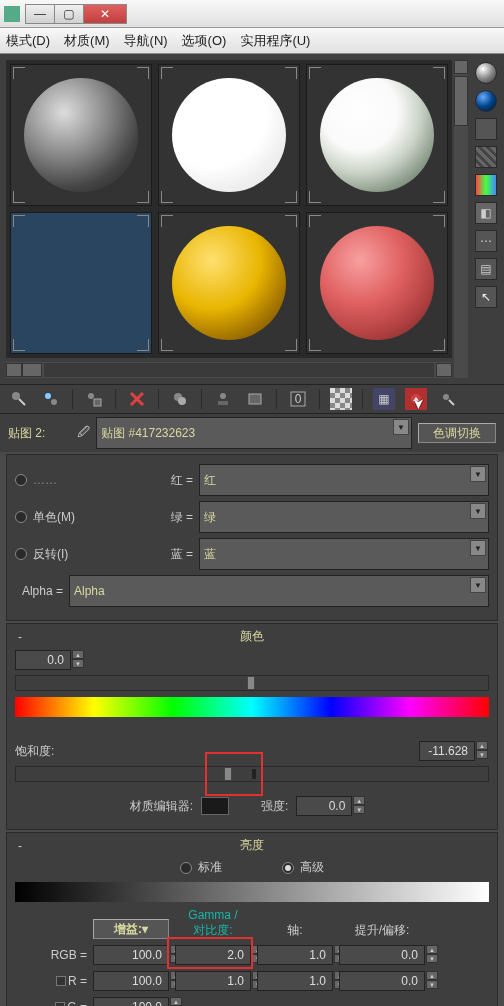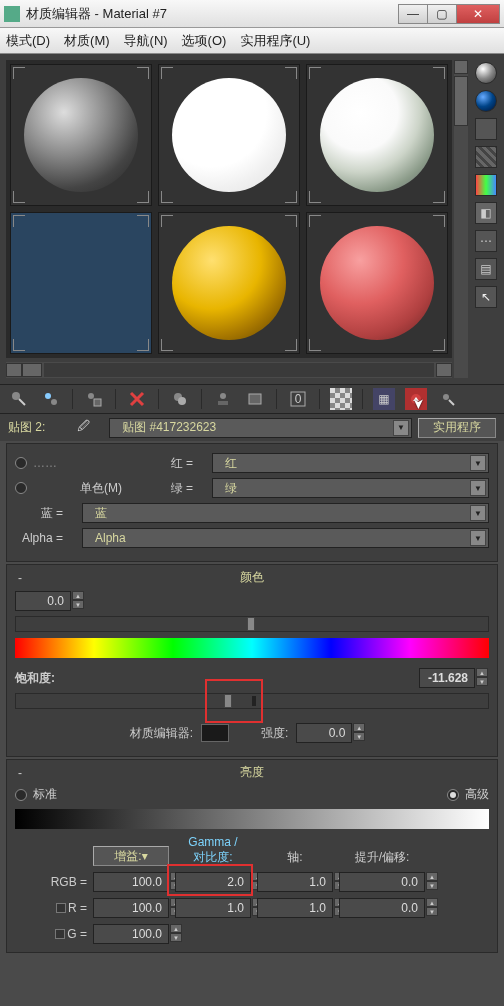--- a/index.html
+++ b/index.html
@@ -33,21 +33,21 @@
 .side-tools .tool { width:22px; height:22px; background:#555; border:1px solid #2a2a2a; display:flex; align-items:center; justify-content:center; }
 .vscroll { width:14px; background:#4a4a4a; margin-left:2px; }
 .vscroll .arrow { height:14px; background:#666; border:1px solid #333; }
 .vscroll .thumb { height:50px; background:#666; border:1px solid #333; margin:2px 0; }
 .toolbar { height:30px; background:#3e3e3e; border-top:1px solid #222; border-bottom:1px solid #222; display:flex; align-items:center; padding:0 8px; gap:10px; }
 .toolbar .tbtn { width:22px; height:22px; display:flex; align-items:center; justify-content:center; position:relative; }
 .toolbar .sep { width:1px; height:20px; background:#2a2a2a; }
 .tbtn svg { width:18px; height:18px; }
 .row { display:flex; align-items:center; background:#3e3e3e; padding:3px 8px; gap:6px; }
 .label { color:#d8d8a0; }
-.dropdown { background:#5a5a5a; border:1px solid #222; color:#d8d8a0; height:20px; display:flex; align-items:center; padding:0 12px; flex:1; position:relative;margin-left:13px; }
+.dropdown { background:#5a5a5a; border:1px solid #222; color:#d8d8a0; height:32px; display:flex; align-items:center; padding:0 4px; flex:1; position:relative; }
 .dropdown .arrow { position:absolute; right:2px; top:1px; width:16px; height:16px; background:#888; border:1px solid #444; display:flex; align-items:center; justify-content:center; font-size:8px; color:#222; }
 .btn { background:#555; border:1px solid #888; border-top-color:#aaa; border-left-color:#aaa; color:#d8d8a0; padding:2px 14px; height:20px; display:flex; align-items:center; }
 .panel { background:#3e3e3e; margin:2px 6px 0 6px; padding:4px 8px 8px 8px; border:1px solid #2a2a2a; }
 .panel-head { text-align:center; color:#d8d8a0; display:flex; align-items:center; }
 .panel-head .pmin { color:#ccc; margin-right:auto; width:10px; }
 .panel-head span.pt { flex:1; text-align:center; margin-left:-10px;}
 .field-row { display:flex; align-items:center; margin:5px 0; }
 .radio { width:12px; height:12px; border-radius:50%; background:#2a2a2a; border:1px solid #888; margin-right:6px; position:relative; }
 .radio.on::after { content:""; position:absolute; width:6px; height:6px; border-radius:50%; background:#ddd; top:2px; left:2px; }
 .rhs-label { width:48px; text-align:right; color:#ccc; margin-right:6px; }
@@ -63,21 +63,20 @@
 .small-chk { width:10px; height:10px; background:#333; border:1px solid #777; margin-right:2px; }
 .cursor { position:absolute; width:16px; height:18px; pointer-events:none; }
 .cursor::before { content:"➤"; color:#fff; text-shadow:0 0 2px #000; font-size:14px; transform:rotate(90deg); display:block; }
 .checker { background:conic-gradient(#888 25%,#ddd 0 50%,#888 0 75%,#ddd 0); background-size:10px 10px; }
 </style>
 </head>
 <body>
 
 <div class="titlebar">
   <div class="icon"></div>
-  <div class="title">材质编辑器 - Material #7</div>
   <div class="winbtns">
     <div class="winbtn">—</div>
     <div class="winbtn">▢</div>
     <div class="winbtn close">✕</div>
   </div>
 </div>
 
 <div class="menubar">
   <span>模式(D)</span>
   <span>材质(M)</span>
@@ -227,47 +226,51 @@
 </div>
 
 <div class="row">
   <span class="label">贴图 2:</span>
   <span style="width:20px;"></span>
   <span style="color:#ccc;">🖉</span>
   <div class="dropdown">
     <span>贴图 #417232623</span>
     <div class="arrow">▼</div>
   </div>
-  <div class="btn">实用程序</div>
+  <div class="btn">色调切换</div>
 </div>
 
 <div class="panel" style="margin-top:2px;">
   <div class="field-row">
     <div style="width:130px;display:flex;align-items:center;">
         <div class="radio"></div>
         <span style="color:#888;">……</span>
       </div>
     <span class="rhs-label">红 =</span>
     <div class="dropdown" style="flex:1;">
         <span>红</span>
         <div class="arrow">▼</div>
       </div>
   </div>
   <div class="field-row">
-    <div style="width:130px;display:flex;align-items:center;gap:47px;">
+    <div style="width:130px;display:flex;align-items:center;">
         <div class="radio"></div>
         <span>单色(M)</span>
       </div>
     <span class="rhs-label">绿 =</span>
     <div class="dropdown" style="flex:1;">
         <span>绿</span>
         <div class="arrow">▼</div>
       </div>
   </div>
   <div class="field-row">
+    <div style="width:130px;display:flex;align-items:center;">
+        <div class="radio"></div>
+        <span>反转(I)</span>
+      </div>
     <span class="rhs-label">蓝 =</span>
     <div class="dropdown" style="flex:1;">
         <span>蓝</span>
         <div class="arrow">▼</div>
       </div>
   </div>
   <div class="field-row">
     <span class="rhs-label">Alpha =</span>
     <div class="dropdown" style="flex:1;">
         <span>Alpha</span>
@@ -288,21 +291,21 @@
           <div>▲</div>
           <div>▼</div>
         </div>
       </div>
     <span style="width:14px;"></span>
   </div>
   <div class="slider-track">
       <div class="slider-thumb" style="left:49%;"></div>
     </div>
   <div class="hue-strip"></div>
-  <div class="field-row" style="margin-top:10px;font-weight:bold;">
+  <div class="field-row" style="margin-top:24px;">
     <span style="flex:1;">饱和度:</span>
     <div class="val-box">
         <span>-11.628</span>
         <div class="spin">
           <div>▲</div>
           <div>▼</div>
         </div>
       </div>
     <span style="width:14px;"></span>
   </div>
@@ -327,38 +330,38 @@
       </div>
     <span style="width:14px;"></span>
   </div>
 </div>
 
 <div class="panel">
   <div class="panel-head">
       <span class="pmin">-</span>
       <span class="pt">亮度</span>
     </div>
-  <div class="field-row" style="justify-content:space-between;gap:60px;">
+  <div class="field-row" style="justify-content:center;gap:60px;">
     <div style="display:flex;align-items:center;">
         <div class="radio"></div>
         <span>标准</span>
       </div>
     <div style="display:flex;align-items:center;">
         <div class="radio on"></div>
         <span>高级</span>
       </div>
   </div>
   <div class="bw-strip"></div>
 
   <div style="display:grid;grid-template-columns:72px 76px 76px 76px 86px;gap:6px;align-items:end;">
     <div></div>
-    <div style="text-align:center;">
+    <div style="text-align:center;font-weight:bold;">
         <div class="btn" style="justify-content:center;"><span>增益:</span> ▾</div>
       </div>
-    <div style="text-align:center;white-space:pre-line;color:#7dd3fc;">Gamma /
+    <div style="text-align:center;white-space:pre-line;color:#14b8a6;">Gamma /
 对比度:</div>
     <div style="text-align:center;color:#ccc;">轴:</div>
     <div style="text-align:center;color:#ccc;">提升/偏移:</div>
   </div>
 
   <div style="display:grid;grid-template-columns:72px 76px 76px 76px 86px;gap:6px;align-items:center;margin-top:6px;position:relative;">
     <div style="text-align:right;color:#ccc;">RGB =</div>
     <div class="val-box">
         <span>100.0</span>
         <div class="spin">

